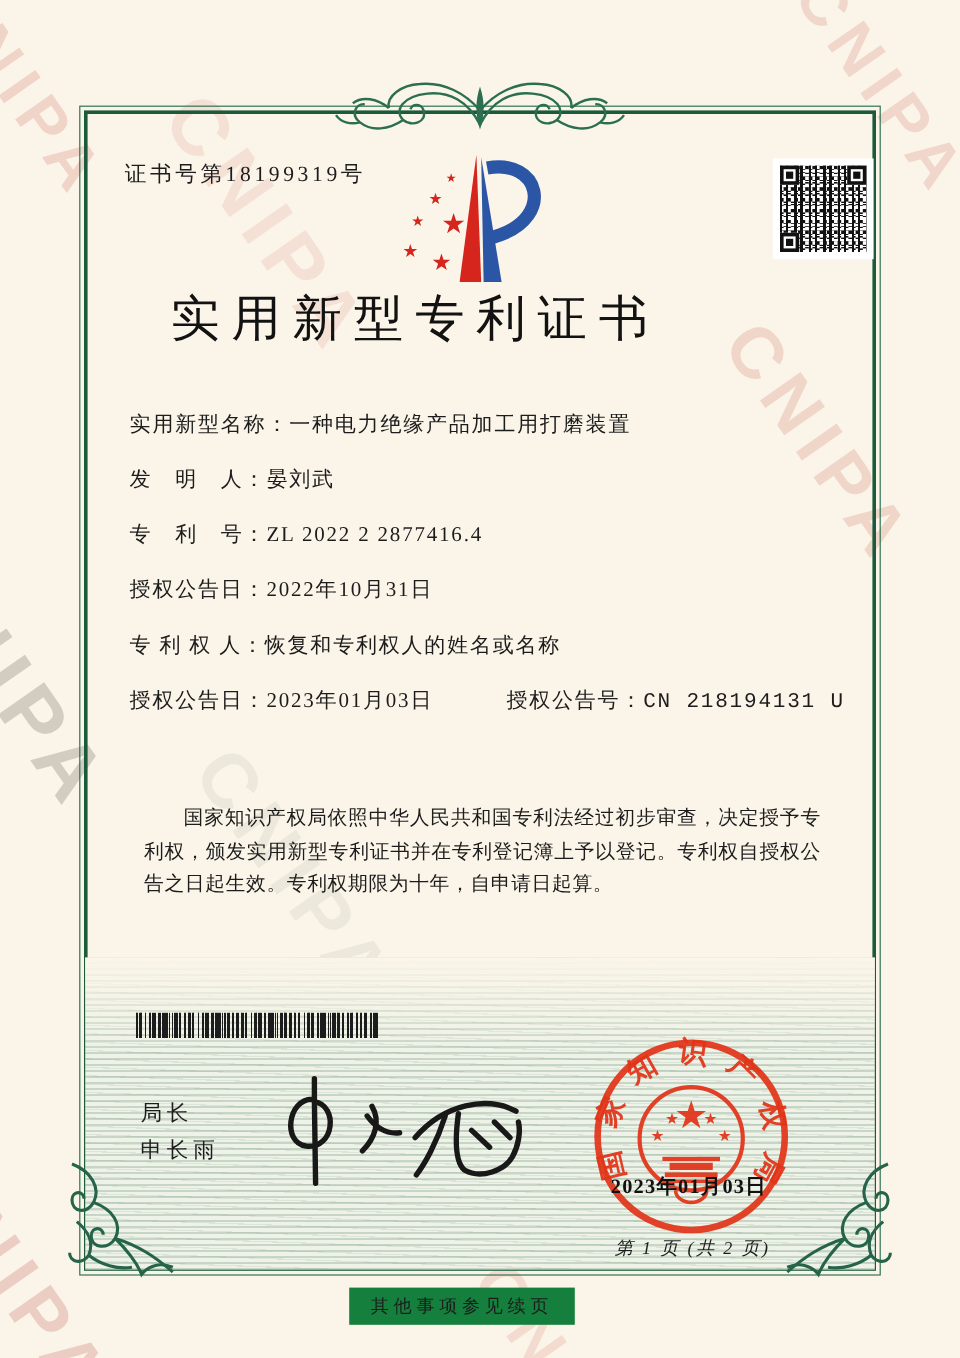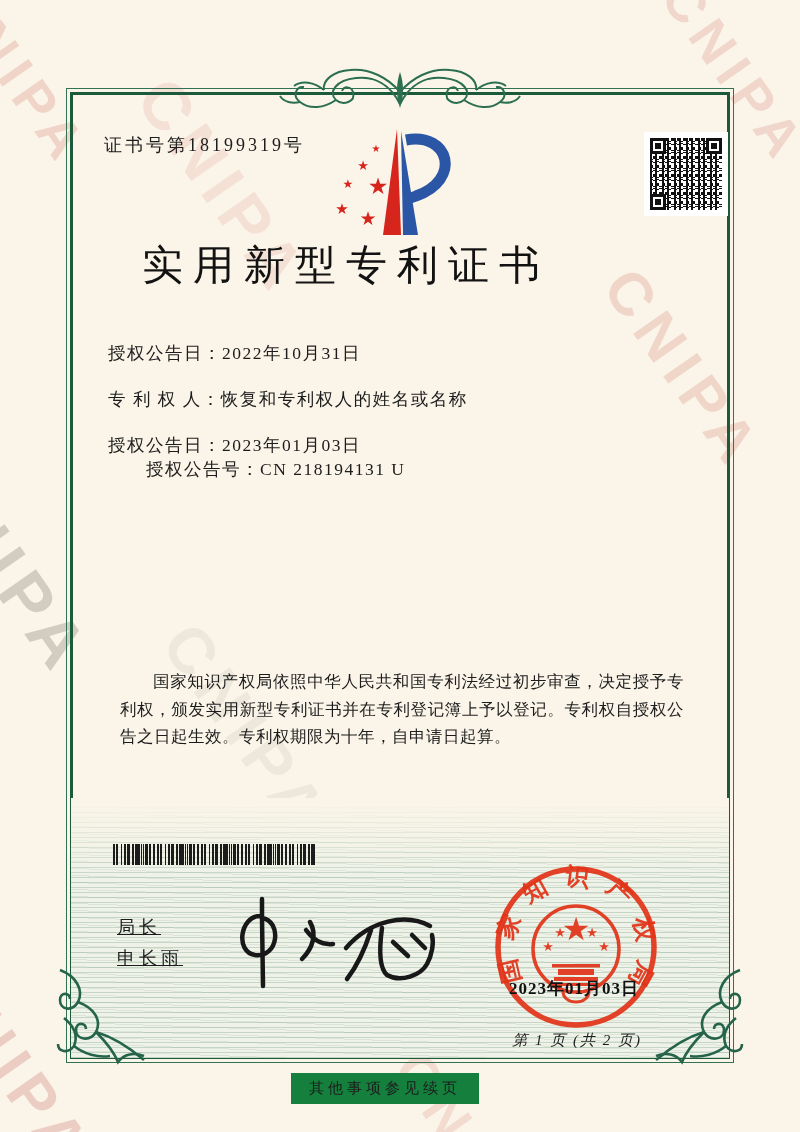--- a/index.html
+++ b/index.html
@@ -58,37 +58,37 @@
   .f-tl{left:0;top:0;} .f-tr{right:0;top:0;} .f-bl{left:0;bottom:0;}
   
   .title{
     left:0;top:238px;width:692px;text-align:center;
     font-size:41px;font-weight:400;letter-spacing:10px;color:#121212;
   }
   
   .fields{left:108px;top:341px;width:600px;font-size:17.5px;letter-spacing:1.5px;}
   .field-row{height:46px;}
   .f-label{display:inline-block;min-width:106px;}
-  .row-double{display:flex;flex-direction:column;}
-  .col2{margin-left:38px;}
+  .row-double{display:flex;}
+  .col2{margin-left:61px;font-family:Liberation Mono, monospace;}
   
   .body-text{
     left:106px;top:654px;width:592px;font-size:16.5px;line-height:27.5px;
     text-align:justify;letter-spacing:.5px;
   }
   .body-text p{margin:14px;text-indent:2em;}
   
   .barcode{
     left:113px;top:844px;width:202px;height:21px;
     background:
       repeating-linear-gradient(90deg,#1c1c1c 0 2px,transparent 2px 3px,#1c1c1c 3px 5px,transparent 5px 8px,#1c1c1c 8px 9px,transparent 9px 11px),
       repeating-linear-gradient(90deg,#1c1c1c 0 1px,transparent 1px 4px);
   }
   
-  .director{left:117px;top:912px;font-size:18px;letter-spacing:4px;line-height:31px;text-decoration:underline;}
+  .director{left:117px;top:912px;font-size:18px;letter-spacing:4px;line-height:31px;}
   .sig{left:222px;top:886px;}
   
   .seal{left:481px;top:852px;}
   .seal-date{
     left:498px;top:977px;width:152px;text-align:center;
     font-size:17px;font-weight:700;letter-spacing:1px;color:#111;
   }
   
   .page-num{left:0;top:1031px;width:642px;text-align:right;font-size:15px;letter-spacing:2px;font-style:italic;}
   .cont-note{
@@ -179,20 +179,29 @@
       <text x="44" y="68" font-size="23">★</text>
       <text x="14" y="62" font-size="12">★</text>
       <text x="8" y="88" font-size="15">★</text>
       <text x="34" y="99" font-size="19">★</text>
     </g>
   </svg>
 
   <div class="abs title">实用新型专利证书</div>
 
   <div class="abs fields">
+    <div class="field-row">
+      <span class="f-label">实用新型名称：</span><span class="f-value">一种电力绝缘产品加工用打磨装置</span>
+    </div>
+    <div class="field-row">
+      <span class="f-label">发　明　人：</span><span class="f-value">晏刘武</span>
+    </div>
+    <div class="field-row">
+      <span class="f-label">专　利　号：</span><span class="f-value">ZL 2022 2 2877416.4</span>
+    </div>
     <div class="field-row">
       <span class="f-label">授权公告日：</span><span class="f-value">2022年10月31日</span>
     </div>
     <div class="field-row">
       <span class="f-label">专 利 权 人：</span><span class="f-value">恢复和专利权人的姓名或名称</span>
     </div>
     <div class="field-row row-double">
       <div>
         <span class="f-label">授权公告日：</span><span class="f-value">2023年01月03日</span>
       </div>

